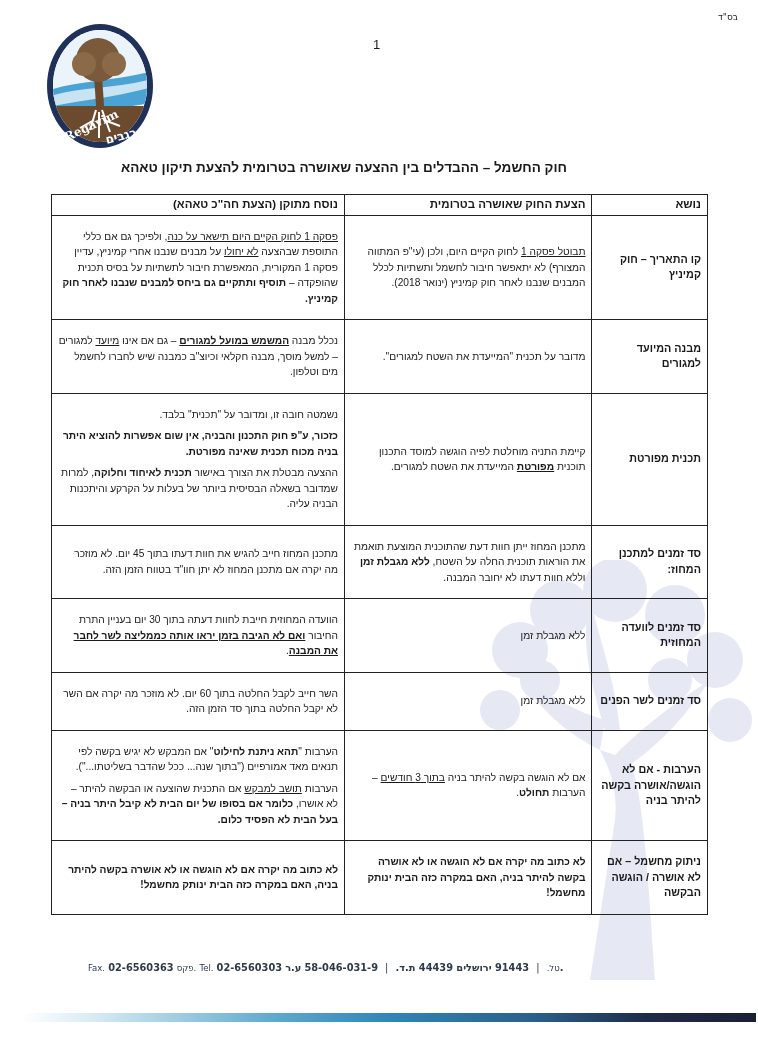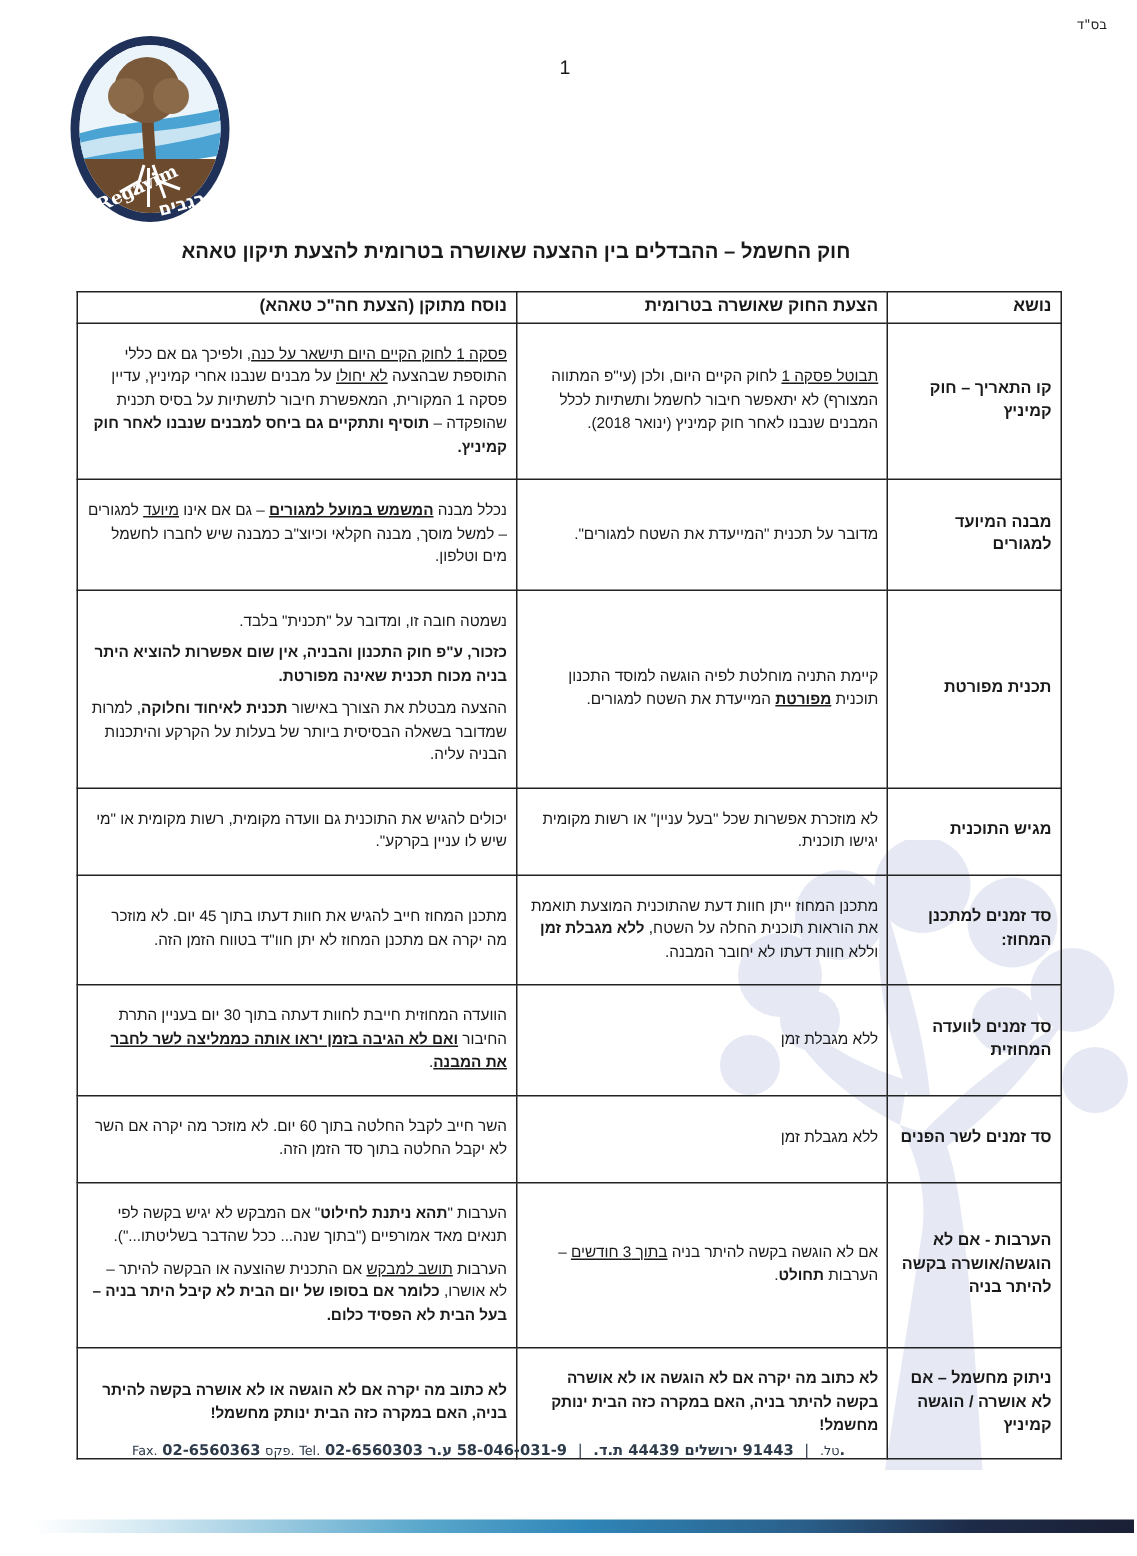--- a/index.html
+++ b/index.html
@@ -119,29 +119,20 @@
         <td class="c-approved cell">
           <p>קיימת התניה מוחלטת לפיה הוגשה למוסד התכנון תוכנית <b><u>מפורטת</u></b> המייעדת את השטח למגורים.</p>
         </td>
         <td class="c-fixed cell">
           <p>נשמטה חובה זו, ומדובר על "תכנית" בלבד.</p>
           <p><b>כזכור, ע"פ חוק התכנון והבניה, אין שום אפשרות להוציא היתר בניה מכוח תכנית שאינה מפורטת.</b></p>
           <p>ההצעה מבטלת את הצורך באישור <b>תכנית לאיחוד וחלוקה</b>, למרות שמדובר בשאלה הבסיסית ביותר של בעלות על הקרקע והיתכנות הבניה עליה.</p>
         </td>
       </tr>
       <tr>
-        <td class="c-topic">מגיש התוכנית</td>
-        <td class="c-approved cell">
-          <p>לא מוזכרת אפשרות שכל "בעל עניין" או רשות מקומית יגישו תוכנית.</p>
-        </td>
-        <td class="c-fixed cell">
-          <p>יכולים להגיש את התוכנית גם וועדה מקומית, רשות מקומית או "מי שיש לו עניין בקרקע".</p>
-        </td>
-      </tr>
-      <tr>
         <td class="c-topic">סד זמנים למתכנן המחוז:</td>
         <td class="c-approved cell">
           <p>מתכנן המחוז ייתן חוות דעת שהתוכנית המוצעת תואמת את הוראות תוכנית החלה על השטח, <b>ללא מגבלת זמן</b> וללא חוות דעתו לא יחובר המבנה.</p>
         </td>
         <td class="c-fixed cell">
           <p>מתכנן המחוז חייב להגיש את חוות דעתו  בתוך 45 יום. לא מוזכר מה יקרה אם מתכנן המחוז לא יתן חוו"ד בטווח הזמן הזה.</p>
         </td>
       </tr>
       <tr>
         <td class="c-topic">סד זמנים לוועדה המחוזית</td>
@@ -165,21 +156,21 @@
         <td class="c-topic">הערבות - אם לא הוגשה/אושרה בקשה להיתר בניה</td>
         <td class="c-approved cell">
           <p>אם לא הוגשה בקשה להיתר בניה <u>בתוך 3 חודשים</u> – הערבות <b>תחולט</b>.</p>
         </td>
         <td class="c-fixed cell">
           <p>הערבות "<b>תהא ניתנת לחילוט</b>" אם המבקש לא יגיש בקשה לפי תנאים מאד אמורפיים ("בתוך שנה... ככל שהדבר בשליטתו...").</p>
           <p>הערבות <u>תושב למבקש</u> אם התכנית שהוצעה או הבקשה להיתר – לא אושרו, <b>כלומר אם בסופו של יום הבית לא קיבל היתר בניה – בעל הבית לא הפסיד כלום.</b></p>
         </td>
       </tr>
       <tr>
-        <td class="c-topic">ניתוק מחשמל – אם לא אושרה / הוגשה קמיניץ</td>
+        <td class="c-topic">ניתוק מחשמל – אם לא אושרה / הוגשה הבקשה</td>
         <td class="c-approved cell">
           <p><b>לא כתוב מה יקרה אם לא הוגשה או לא אושרה בקשה להיתר בניה, האם במקרה כזה הבית ינותק מחשמל!</b></p>
         </td>
         <td class="c-fixed cell">
           <p><b>לא כתוב מה יקרה אם לא הוגשה או לא אושרה בקשה להיתר בניה, האם במקרה כזה הבית ינותק מחשמל!</b></p>
         </td>
       </tr>
     </tbody>
 </table>
 

